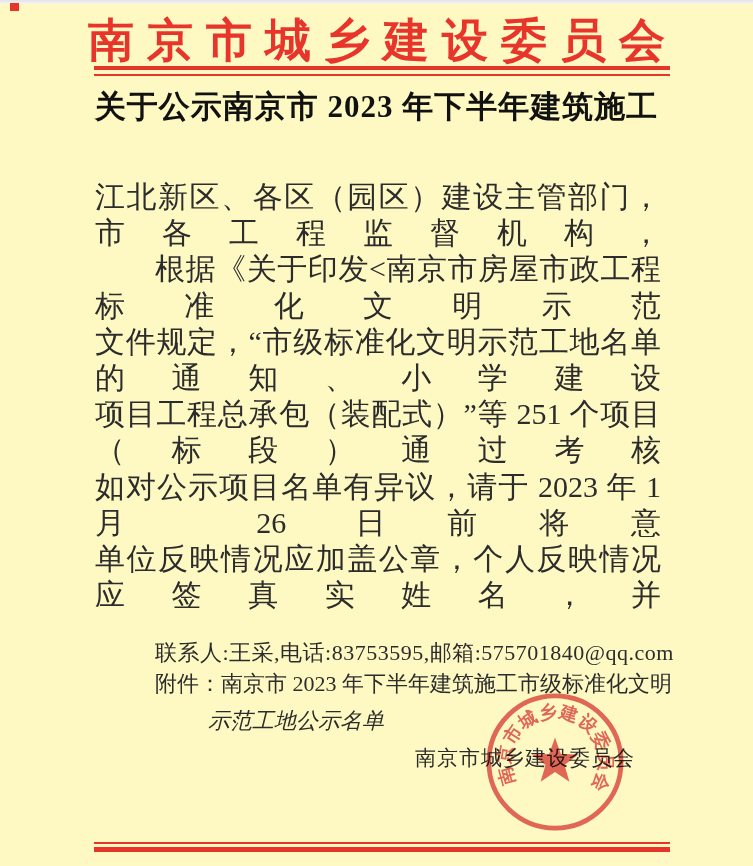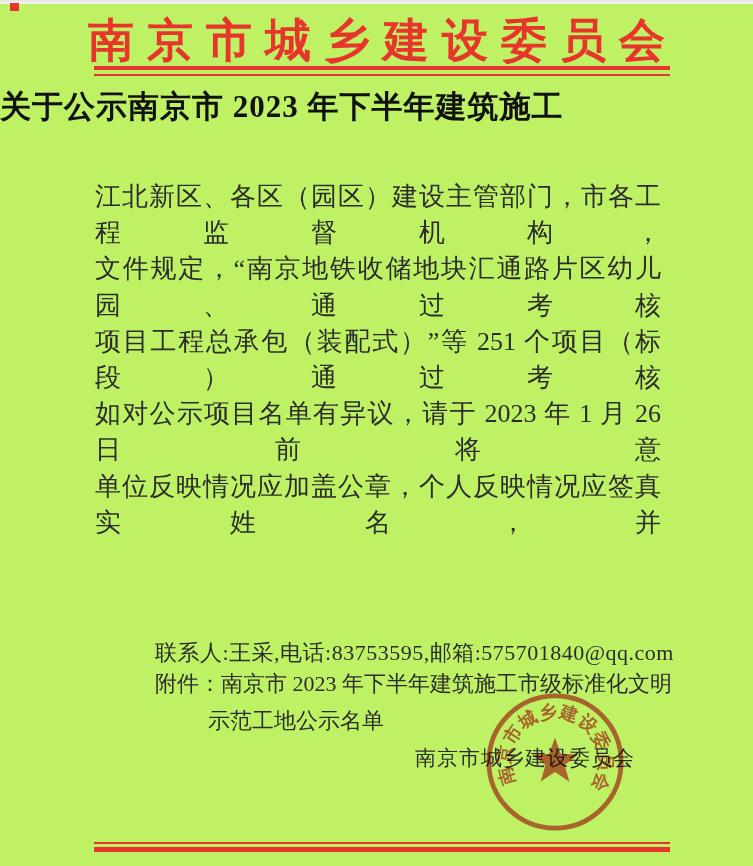--- a/index.html
+++ b/index.html
@@ -1,21 +1,21 @@
 <!DOCTYPE html>
 <html style="--accent_red: #e8352b; --seal_red: #d8434a;"><head>
 <meta charset="utf-8">
 <style>
   html, body { margin: 0; padding: 0; background: #ffffff; }
   .page {
     position: relative;
     width: 753px;
     height: 866px;
     margin: 0 auto;
-    background: #bef264;
+    background: #fef9c3;
     overflow: hidden;
     font-family: "Liberation Serif", "DejaVu Serif", serif;
     color: #222;
   }
   .scan-top-band {
     position: absolute; top: 0; left: 0; width: 100%; height: 4px;
     background: linear-gradient(180deg, #e3e3e3, #f6f6f6);
   }
   .corner-mark {
     position: absolute; top: 3px; left: 10px; width: 9px; height: 8px;
@@ -29,37 +29,37 @@
     color: var(--accent_red, #e8352b);
     white-space: nowrap;
   }
   .rule { position: absolute; left: 94px; width: 576px; background: var(--accent_red, #e8352b); }
   .hdr-rule-thick { top: 66px; height: 4px; }
   .hdr-rule-thin  { top: 74px; height: 2px; }
   .ftr-rule-thin  { top: 842px; height: 2px; }
   .ftr-rule-thick { top: 847px; height: 5px; }
   .doc-title {
     position: absolute; top: 88px; left: 0; width: 100%;
-    text-align: left;
+    text-align: center;
     font-size: 31px; font-weight: 700; line-height: 38px;
     color: #111; letter-spacing: 1px;
   }
   .body-text {
     position: absolute; top: 179px; left: 95px; width: 566px;
-    font-size: 26px; line-height: 36.2px; color: #2c2c2c;
+    font-size: 30px; line-height: 36.2px; color: #2c2c2c;
   }
   .line { white-space: nowrap; }
   .line.justify { white-space: normal; text-align: justify; text-align-last: justify; }
   .line.indent { text-indent: 2em; }
   .contact-line {
     position: absolute; top: 602px; left: 155px;
     font-size: 22px; color: #2c2c2c; letter-spacing: 0.5px; margin-top: 36px;
   }
   .attachment { position: absolute; top: 665px; left: 155px; font-size: 22px; line-height: 37px; color: #2c2c2c; }
-  .attachment .att-line2 { padding-left: 53px; }
+  .attachment .att-line2 { padding-left: 53px; font-style: italic; }
   .signature-org {
     position: absolute; top: 744px; right: 118px;
     font-size: 21px; letter-spacing: 1px; color: #2c2c2c; white-space: nowrap;
   }
   .signature-date {
     position: absolute; top: 781px; right: 125px;
     font-size: 22px; letter-spacing: 0.5px; color: #2c2c2c; white-space: nowrap;
   }
   .seal {
     position: absolute; top: 677px; left: 470px;
@@ -87,23 +87,24 @@
 
   <div class="doc-title">
     <div>关于公示南京市 2023 年下半年建筑施工</div>
   </div>
 
   <div class="body-text">
 
       <div class="line justify">江北新区、各区（园区）建设主管部门，市各工程监督机构，</div>
 
 
+      <div class="line indent justify">根据《关于印发&lt;南京市房屋市政工程标准化文明示范</div>
 
 
-      <div class="line justify">文件规定，“南京地铁收储地块汇通路片区幼儿园、通过考核</div>
+      <div class="line justify">文件规定，“市级标准化文明示范工地名单的通知、小学建设</div>
 
       <div class="line justify">项目工程总承包（装配式）”等 251 个项目（标段）通过考核</div>
 
 
       <div class="line justify">如对公示项目名单有异议，请于 2023 年 1 月 26 日前将意</div>
 
 
       <div class="line justify">单位反映情况应加盖公章，个人反映情况应签真实姓名，并</div>
 
     </div>

